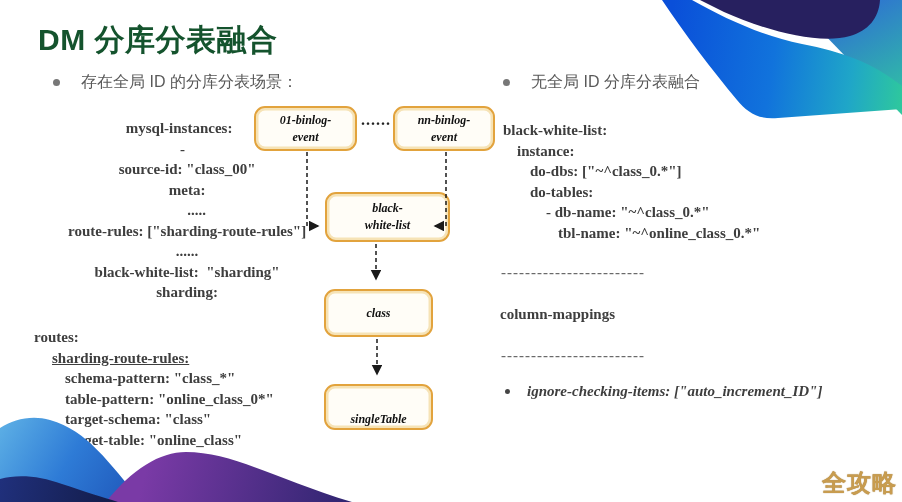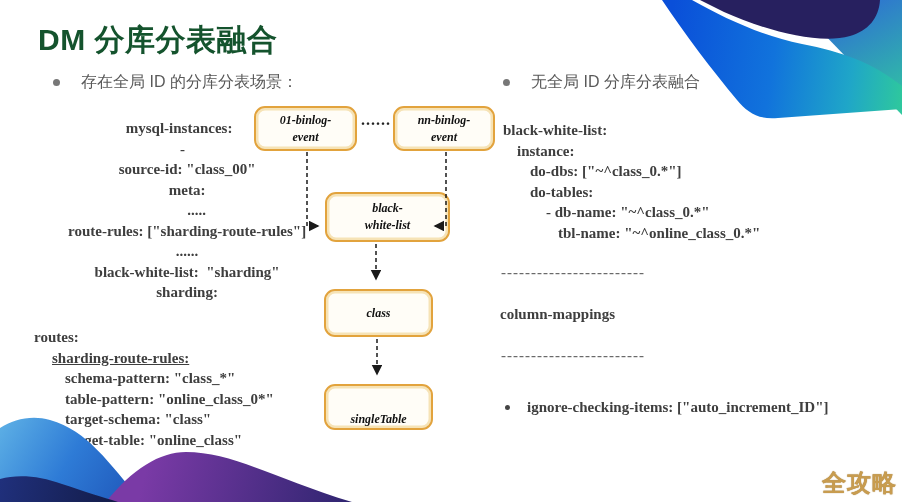--- a/index.html
+++ b/index.html
@@ -29,21 +29,21 @@
   .r1{padding-left:14px;}
   .r2{padding-left:27px;}
   .r3{padding-left:43px;}
   .r4{padding-left:55px;}
 
   .sep{position:absolute;left:501px;font-family:"Liberation Serif",serif;font-weight:bold;font-size:15px;color:#6a6a6a;letter-spacing:1px;z-index:2;white-space:pre;}
   .sep1{top:264px;}
   .sep2{top:347px;}
   .cm{position:absolute;left:500px;top:306px;font-family:"Liberation Serif",serif;font-weight:bold;font-size:15px;color:#3e3e3e;z-index:2;text-align:right;}
 
-  .rbullets{position:absolute;left:505px;top:396px;z-index:2;}
+  .rbullets{position:absolute;left:505px;top:380px;z-index:2;font-style:italic;}
   .rb-item{display:flex;align-items:center;gap:17px;height:23px;font-family:"Liberation Serif",serif;font-weight:bold;font-size:15px;color:#3e3e3e;white-space:pre;}
   .rb-item .bdot{width:5px;height:5px;border-radius:50%;background:#444;flex:0 0 auto;}
 
   
   .node{position:absolute;box-sizing:border-box;background:#fffdf7;border:2.5px solid #E2A33D;border-radius:11px;
         box-shadow:inset 0 0 0 2.5px #F6E3B6;display:flex;flex-direction:column;align-items:center;justify-content:center;
         font-family:"Liberation Serif",serif;font-weight:bold;font-size:12px;color:#111;line-height:17px;text-align:center;z-index:3;font-style:italic;}
   .n1{left:254px;top:106px;width:103px;height:45px;}
   .n2{left:393px;top:106px;width:102px;height:45px;}
   .nbwl{left:325px;top:192px;width:125px;height:50px;}

